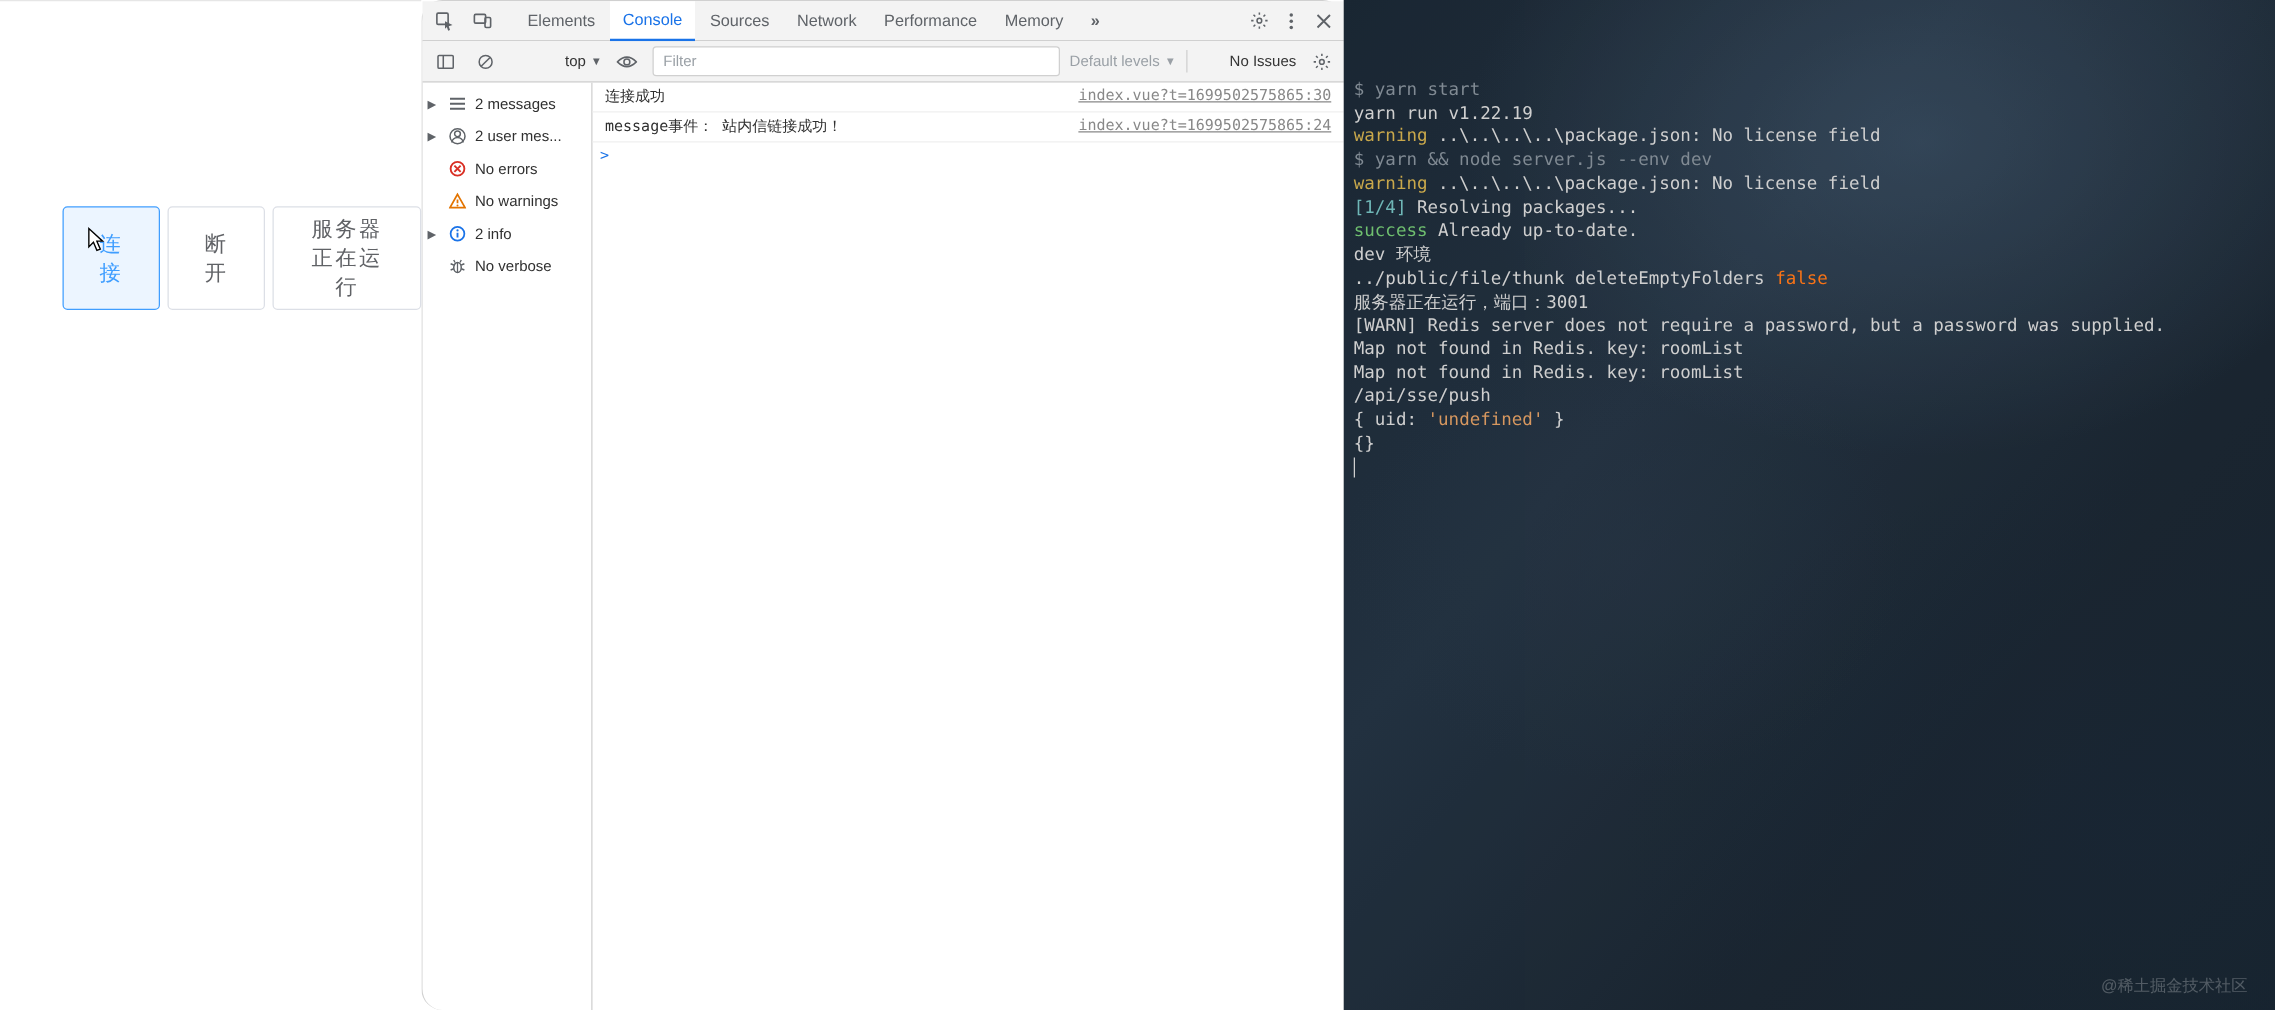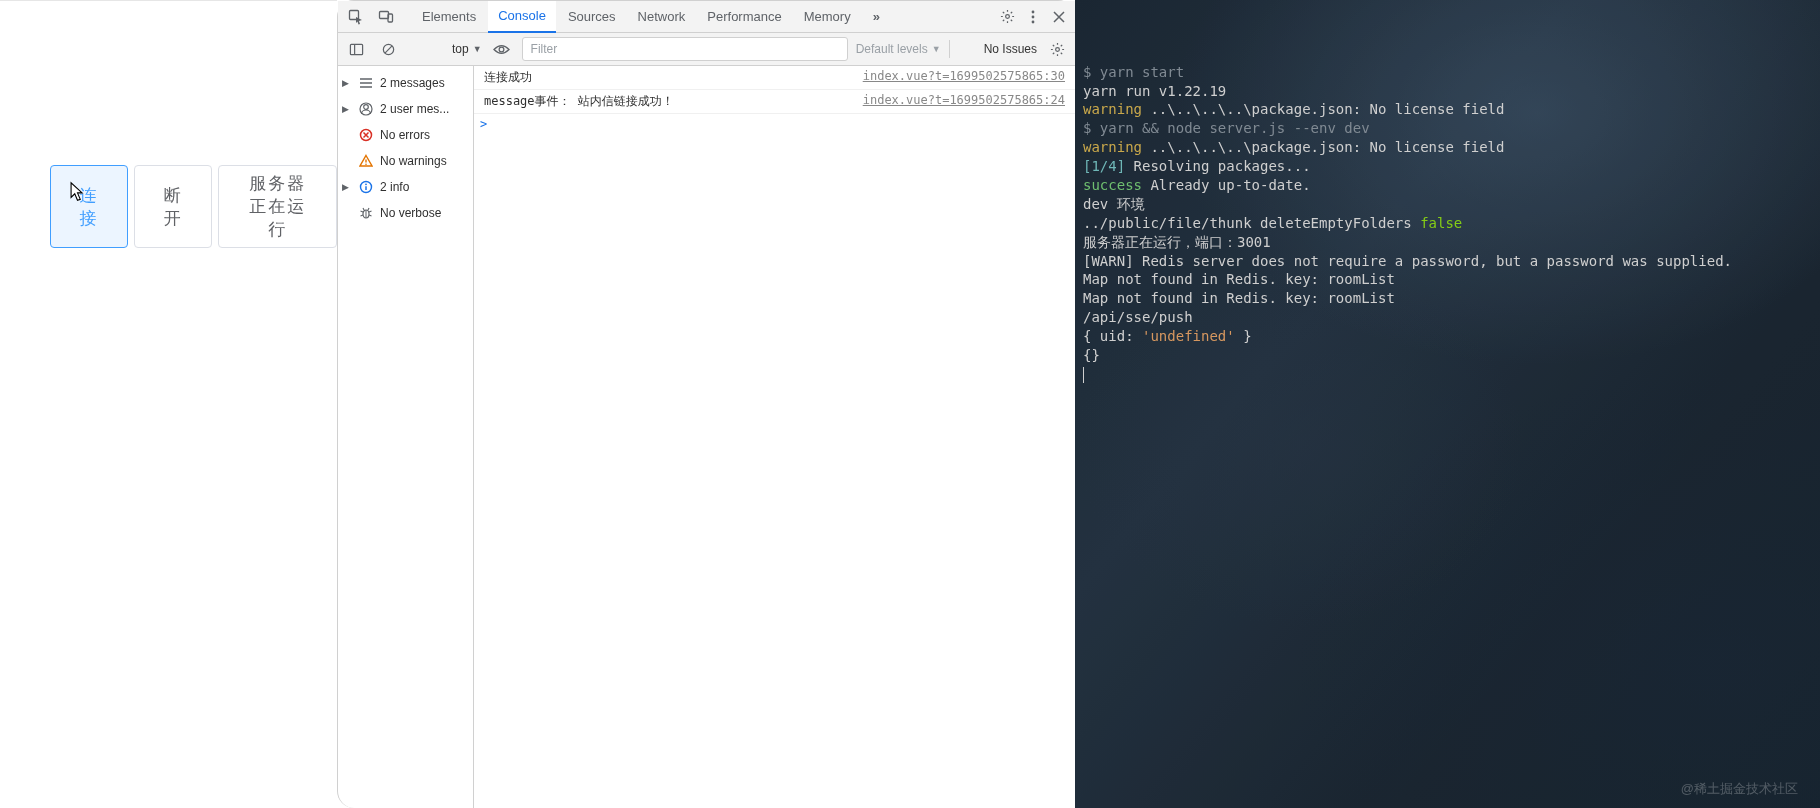--- a/index.html
+++ b/index.html
@@ -54,21 +54,21 @@
 .terminal::before { content: ""; position: absolute; inset: 0; background:
   radial-gradient(520px 360px at 62% 14%, rgba(80,105,130,0.45), transparent 70%),
   radial-gradient(320px 260px at 30% 55%, rgba(40,55,70,0.55), transparent 70%),
   radial-gradient(600px 420px at 85% 82%, rgba(25,40,55,0.6), transparent 70%),
   linear-gradient(130deg, #1b2733 0%, #253443 35%, #1a2530 70%, #16222d 100%);
   opacity: 0.85; z-index: 0; }
 .terminal-inner { position: relative; z-index: 1; }
 .t-dim { color: #808a93; }
 .t-yellow { color: #c9a84b; }
 .t-green { color: #6fbf6f; }
-.t-red { color: #84cc16; }
+.t-red { color: #f97316; }
 .t-cyan { color: #6fb7b7; }
 .t-orange { color: #d6975f; }
 .t-cursor { display: inline-block; width: 1px; height: 16px; background: #cfcfcf; vertical-align: middle; }
 .watermark { position: absolute; right: 22px; bottom: 10px; color: rgba(255,255,255,0.25); font-family: "Segoe UI", Arial, sans-serif; font-size: 13px; z-index: 1; }
 </style>
 </head>
 <body>
 
 <div class="app-panel">
   <div class="app-buttons">

